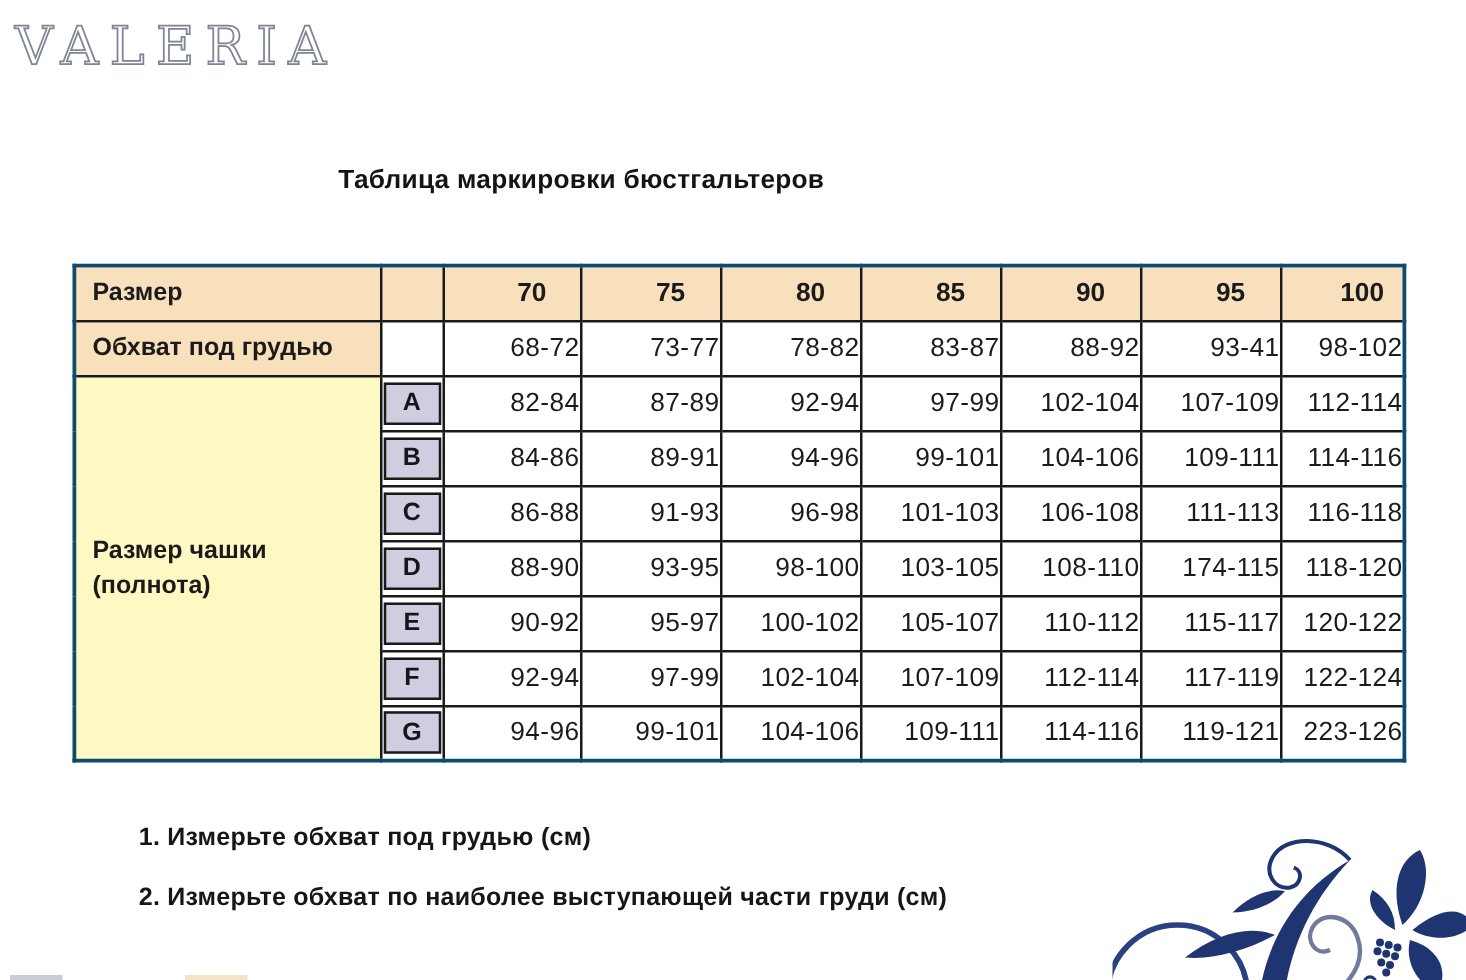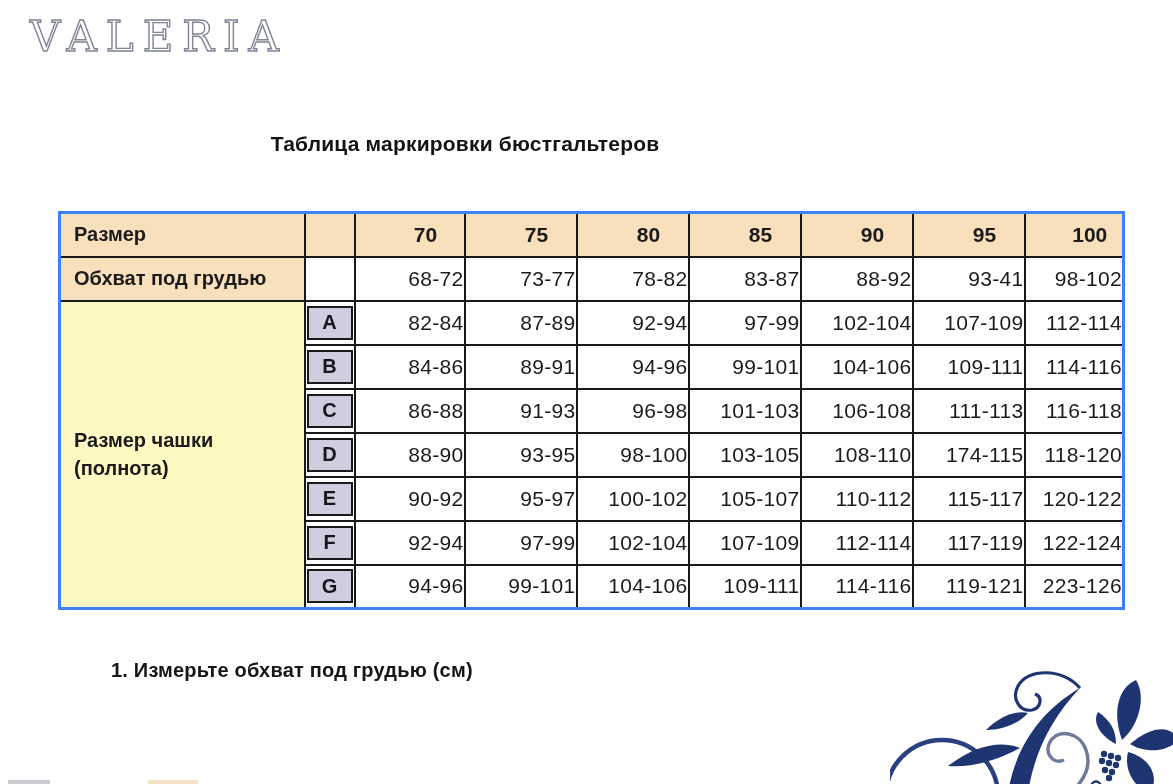--- a/index.html
+++ b/index.html
@@ -4,30 +4,30 @@
 <style>
   * { margin:0; padding:0; box-sizing:border-box; }
   html,body { width:1173px; height:784px; }
   body {
     position:relative;
     background:#ffffff;
     overflow:hidden;
     font-family:"Liberation Sans", sans-serif;
     color:#1b1b1b;
   }
-  .logo-wrap { position:absolute; left:28px; top:10px; }
+  .logo-wrap { position:absolute; left:10px; top:10px; }
   .page-title {
     position:absolute; top:132px; left:0; width:930px;
     text-align:center; font-size:21px; font-weight:700; color:#141414;
     letter-spacing:0.2px;
   }
   .table-wrap { position:absolute; left:58px; top:211px; }
   table.size-table {
     border-collapse:collapse; table-layout:fixed;
-    width:1064px; border:3px solid #3b82f6;
+    width:1064px; border:3px solid #0c4a6e;
   }
   td {
     border:2px solid #191919;
     height:44px; font-size:21px; color:#1b1b1b;
     overflow:hidden; white-space:nowrap;
   }
   td.peach { background:#f8e0bc; }
   td.row-label { text-align:left; padding-left:13px; font-weight:700; font-size:20px; }
   td.head-num { text-align:center; font-weight:700;padding-left:32px; }
   td.val { text-align:right; font-weight:400; letter-spacing:0.3px; }
@@ -185,20 +185,21 @@
           <td class="val">114-116</td>
           <td class="val">119-121</td>
           <td class="val">223-126</td>
         </tr>
       </tbody>
   </table>
 </div>
 
 <div class="notes">
   <div class="note">1. Измерьте обхват под грудью (см)</div>
+  <div class="note">2. Измерьте обхват по наиболее выступающей части груди (см)</div>
 </div>
 
 <div class="ornament-wrap">
   <svg width="290" height="140" viewBox="0 0 290 140">
     <circle cx="52" cy="128" r="56" fill="none" stroke="#2b4080" stroke-width="4.5"></circle>
     <path d="M116,140 C120,92 142,48 190,20 C156,56 140,96 136,140 Z" fill="#1f3572"></path>
     <path d="M190,20 C172,0 138,0 128,18 C121,31 130,44 142,42 C151,40 153,29 145,26" fill="none" stroke="#1f3572" stroke-width="3.2"></path>
     <path d="M58,98 C84,78 110,72 130,80 C108,92 82,100 58,98 Z" fill="#1f3572"></path>
     <path d="M96,62 C110,48 126,42 138,45 C128,56 112,62 96,62 Z" fill="#1f3572"></path>
     <path d="M148,140 C186,130 204,104 196,82 C190,64 168,60 160,74 C154,85 163,97 174,92" fill="none" stroke="#6f7a9c" stroke-width="3.5"></path>

